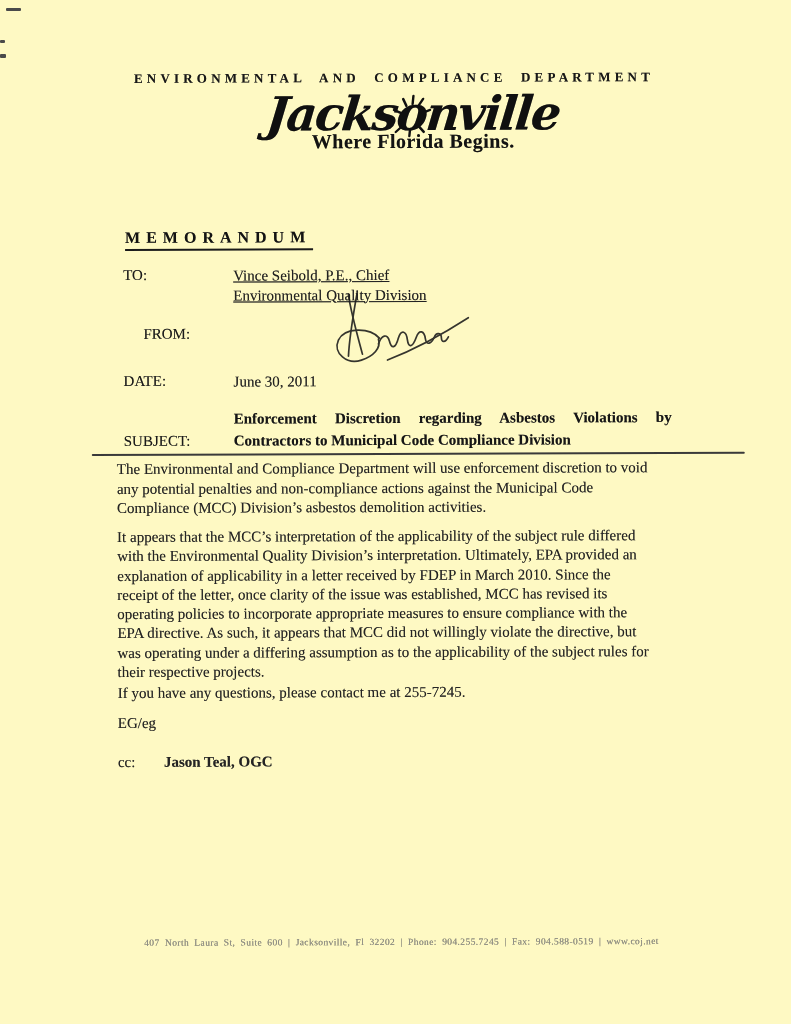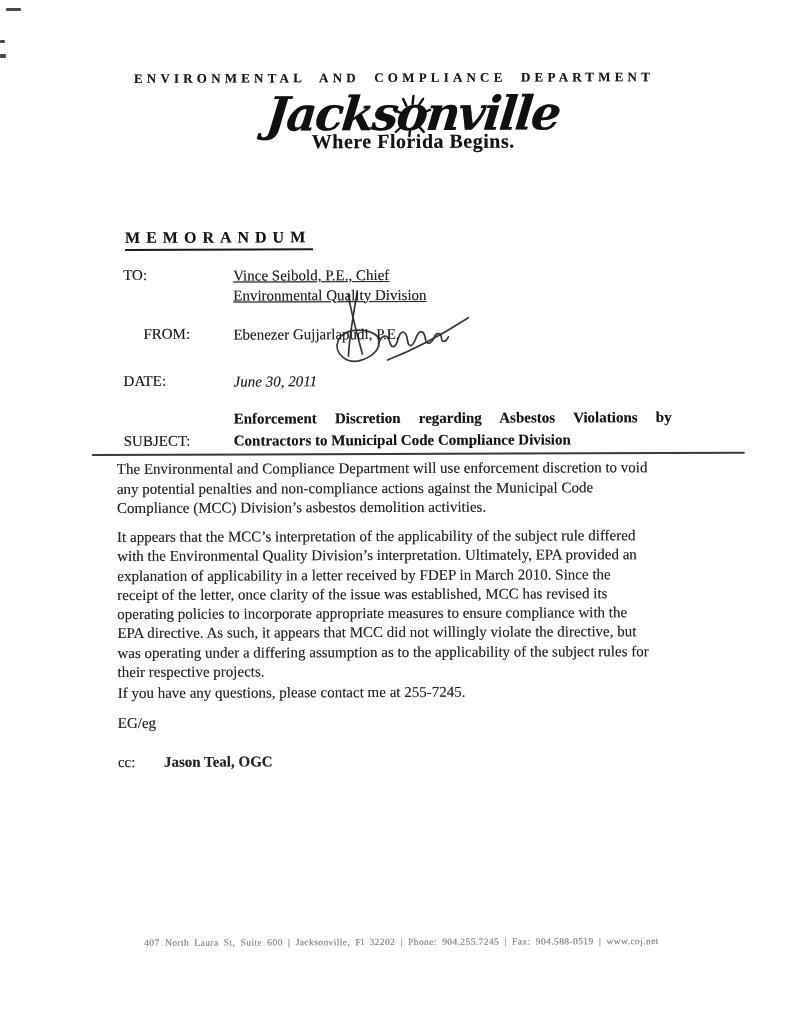--- a/index.html
+++ b/index.html
@@ -1,20 +1,20 @@
 <!DOCTYPE html>
 <html><head>
 <meta charset="utf-8">
 <style>
   html,body{margin:0;padding:0;background:#e8e8e8;}
   .page{
     position:relative;
     width:791px;height:1024px;
     margin:0 auto;
-    background:#ffffff;
+    background:#fef9c3;
     overflow:hidden;
     font-family:"Liberation Serif", serif;
     color:#1e1e1e;
   }
   .content{
     position:absolute;inset:0;
     transform:rotate(-0.2deg);
     text-shadow:0 0 0.5px rgba(20,20,20,.45);
   }
   
@@ -118,35 +118,34 @@
     <div class="memo-title">MEMORANDUM</div>
 
     <div class="field-label" style="top:266px;">TO:</div>
     <div class="field-value" style="top:266px;text-decoration:underline;">
       <span>Vince Seibold, P.E., Chief</span>
       <span>Environmental Quality Division</span>
     </div>
 
     <div class="field-label" style="top:325px;margin-left:20px;">FROM:</div>
     <div class="field-value" style="top:325px;">
-      <span>Ebenezer Gujjarlapudi, P.E.</span>
     </div>
 
     <svg class="signature" width="170" height="95" viewBox="0 0 170 95">
       <g fill="none" stroke="#1a1a1a" stroke-width="1.7" stroke-linecap="round" opacity="0.88">
         <path d="M31,14 C34,34 40,55 45,74"></path>
         <path d="M40,12 C36,34 32,56 31,76"></path>
         <path d="M62,58 C52,47 27,47 21,60 C15,73 30,85 44,80 C56,76 64,68 61,59"></path>
         <path d="M61,64 C64,55 70,53 72,61 C74,69 78,69 81,58 C84,49 89,51 90,60 C91,68 95,68 99,57 C102,49 107,51 108,59 C109,66 114,64 117,57 C119,52 124,53 124,58 C124,63 128,63 131,57"></path>
         <path d="M70,80 C96,70 126,54 151,38"></path>
       </g>
     </svg>
 
     <div class="field-label" style="top:372px;">DATE:</div>
-    <div class="field-value" style="top:372px;font-style:italic;">June 30, 2011</div>
+    <div class="field-value" style="top:372px;">June 30, 2011</div>
 
     <div class="field-label" style="top:408px;margin-top:24px;">SUBJECT:</div>
     <div class="field-value subject-value" style="top:408px;">
       <span class="just">Enforcement Discretion regarding Asbestos Violations by</span>
       <span>Contractors to Municipal Code Compliance Division</span>
     </div>
 
     <div class="rule"></div>
 
     <div class="para p1">

